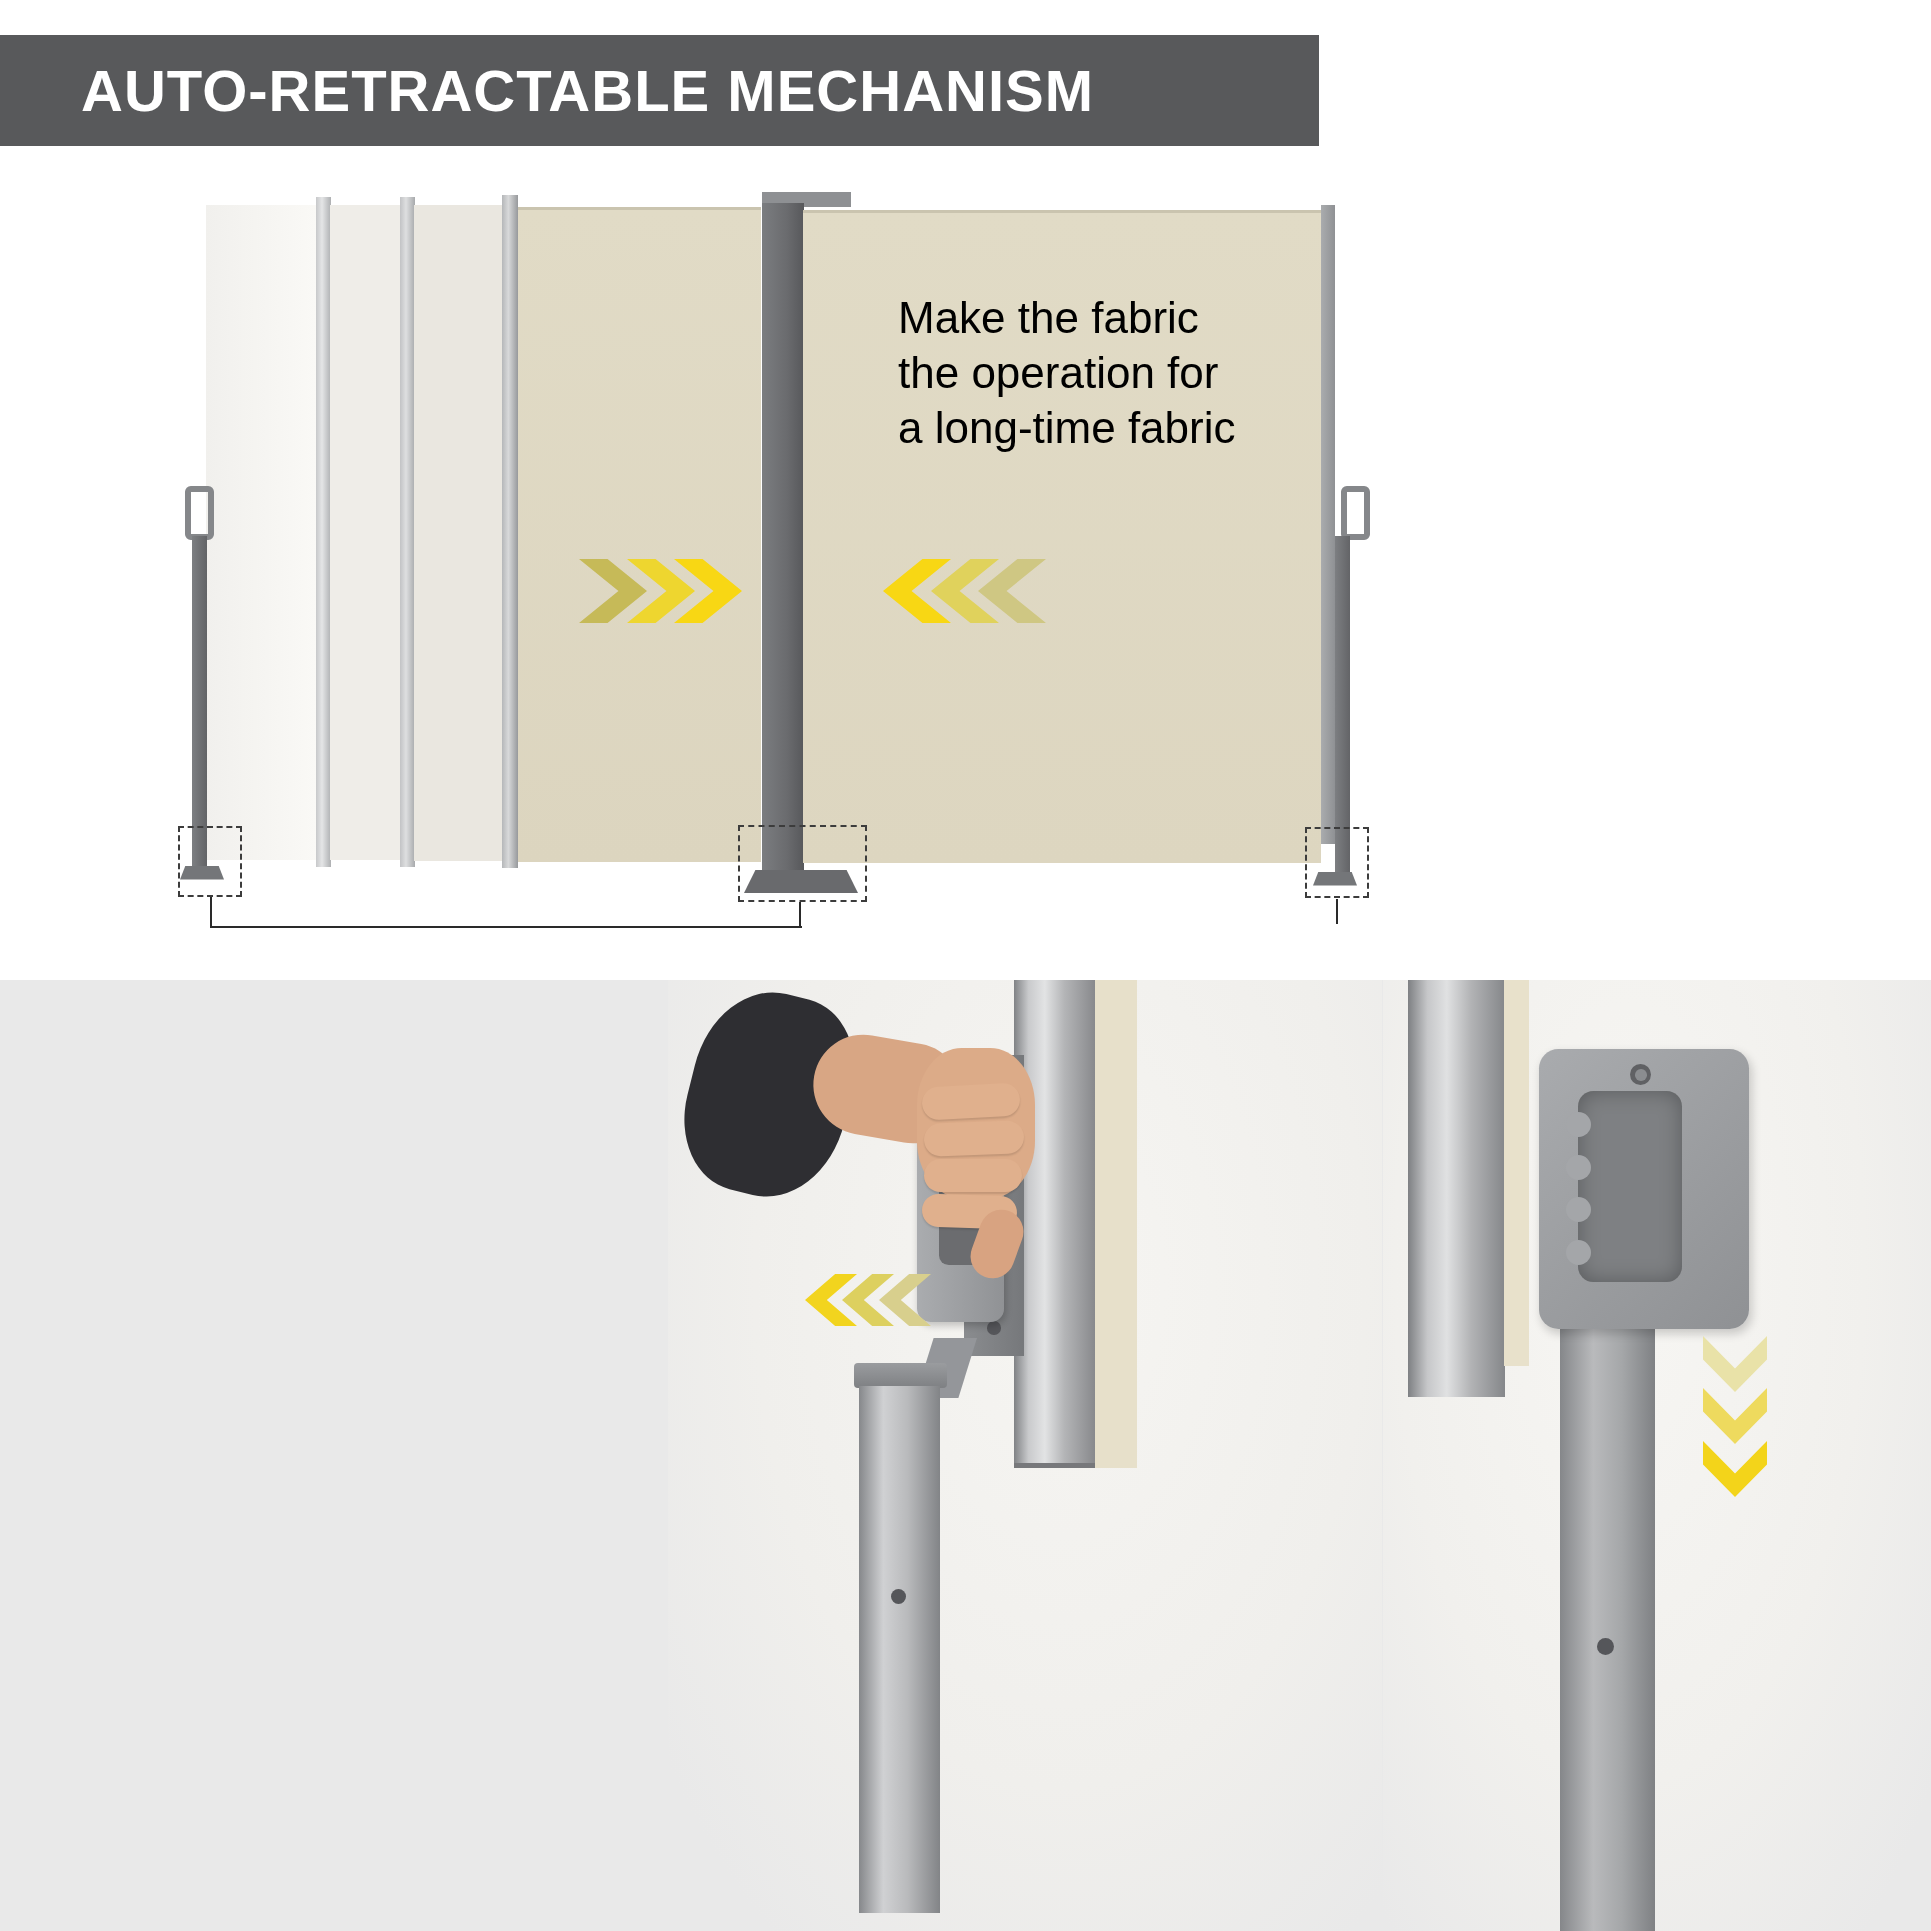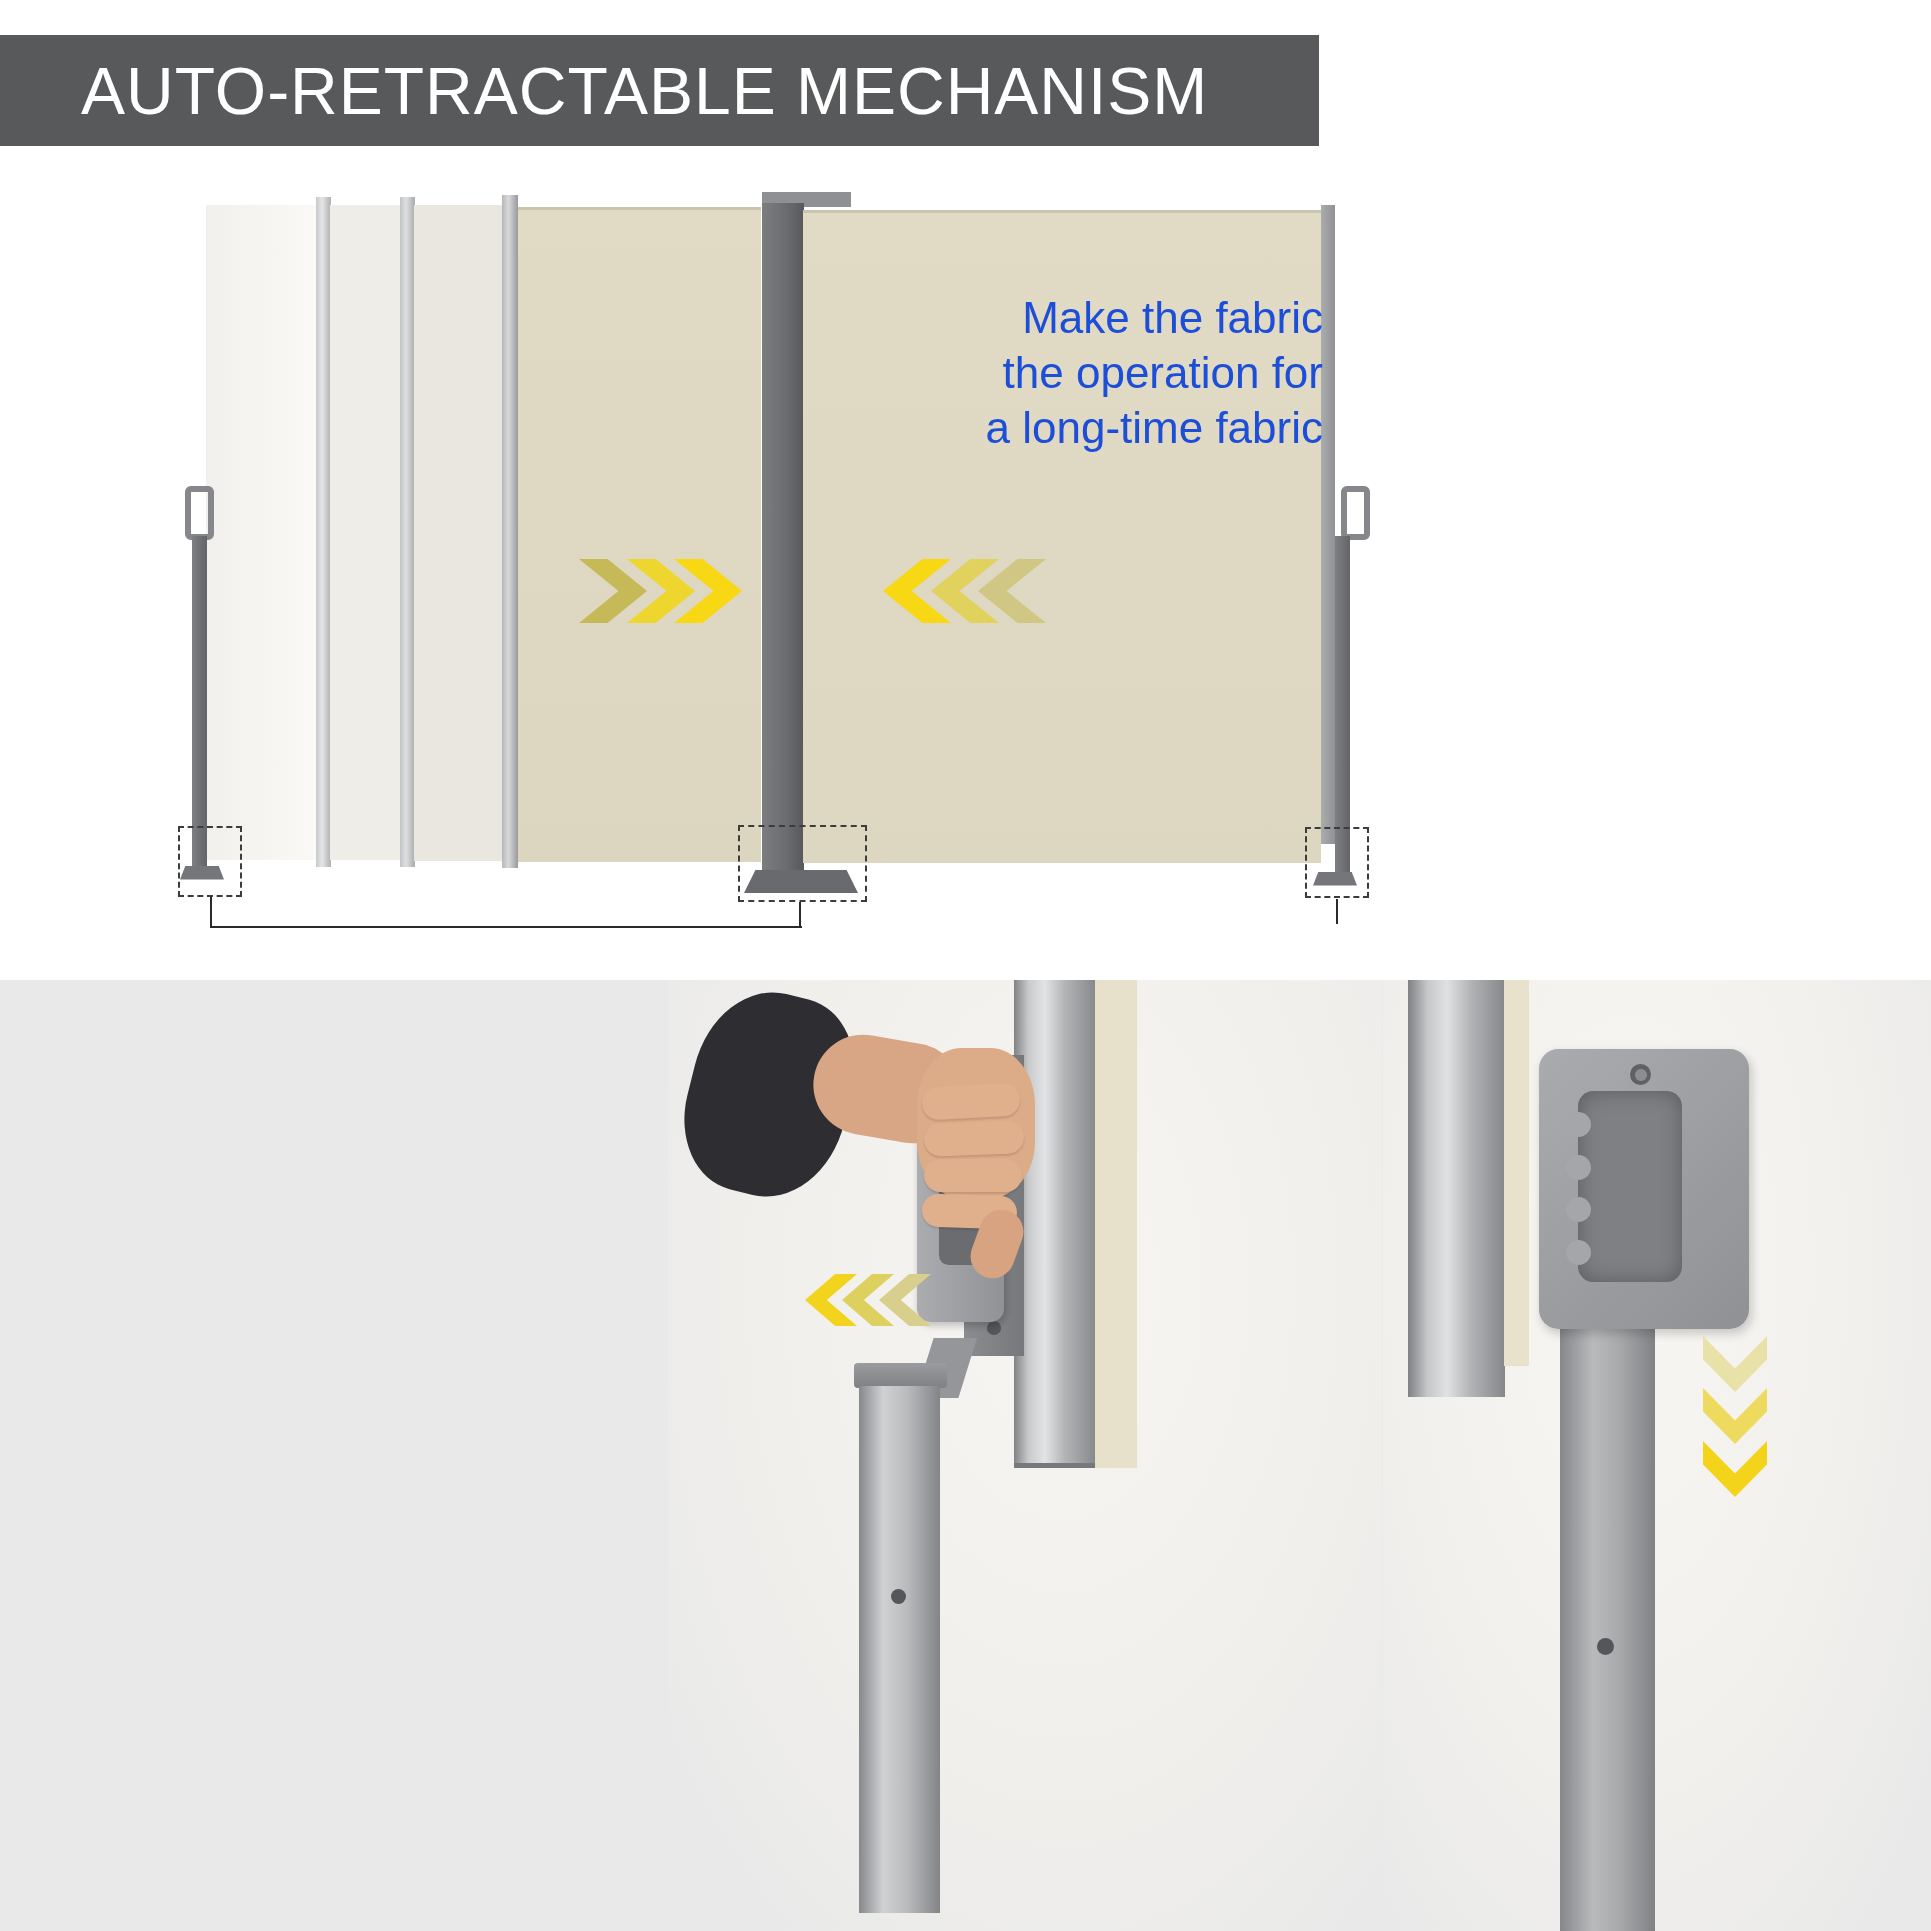--- a/index.html
+++ b/index.html
@@ -1,21 +1,21 @@
 <!DOCTYPE html>
 <html><head>
 <meta charset="utf-8">
 <style>
   html,body{margin:0;padding:0;background:#ffffff;}
   #page{position:relative;width:1931px;height:1931px;background:#ffffff;overflow:hidden;
         font-family:"Liberation Sans", sans-serif;}
 
   
   #banner{position:absolute;left:0;top:35px;width:1319px;height:111px;display:flex;align-items:center;}
-  #bannerTitle{color:#ffffff;font-size:66px;font-weight:normal;padding-left:81px;letter-spacing:1px;white-space:nowrap;}
+  #bannerTitle{color:#ffffff;font-size:58px;font-weight:bold;padding-left:81px;letter-spacing:1px;white-space:nowrap;}
 
   
   #p1{position:absolute;left:206px;top:205px;width:110px;height:655px;background:linear-gradient(90deg,#f1f0ed,#faf9f6);}
   #barA{position:absolute;left:316px;top:197px;width:14.5px;height:670px;background:linear-gradient(90deg,#c7c8ca,#e4e5e6 40%,#aeb0b2);}
   #p2{position:absolute;left:330px;top:205px;width:70px;height:655px;background:#efede8;}
   #barB{position:absolute;left:400px;top:197px;width:14.5px;height:670px;background:linear-gradient(90deg,#c2c3c5,#dedfe0 40%,#a8aaac);}
   #p3{position:absolute;left:414px;top:205px;width:88px;height:656px;background:#eae7e0;}
   #barC{position:absolute;left:502px;top:195px;width:16.4px;height:673px;background:linear-gradient(90deg,#b5b7b9,#d8d9da 40%,#97999c);}
   #p4{position:absolute;left:518px;top:207px;width:243px;height:655px;background:linear-gradient(180deg,#e1dbc6,#dcd5bf);border-top:3.9px solid #cac4af;box-sizing:border-box;}
   #cap{position:absolute;left:762px;top:192px;width:89px;height:15.4px;background:#8e9093;}
@@ -34,21 +34,21 @@
   .dash{position:absolute;border:2.9px dashed #3c3c3c;box-sizing:border-box;}
   #dashL{left:178px;top:826px;width:64px;height:71px;}
   #dashC{left:738px;top:825px;width:129px;height:77px;}
   #dashR{left:1305px;top:827px;width:64px;height:71px;}
   .bline{position:absolute;background:#2a2a2a;}
   #tickL{left:210px;top:897px;width:1.9px;height:31px;}
   #hline{left:210px;top:926px;width:592px;height:1.9px;}
   #tickC{left:799px;top:902px;width:1.9px;height:26px;}
   #tickR{left:1336px;top:899px;width:1.9px;height:25px;}
 
-  #caption{position:absolute;left:898px;top:290px;width:425px;color:#1d4ed8;font-size:44px;line-height:55px;font-weight:normal;text-align:right;}
+  #caption{position:absolute;left:898px;top:290px;width:425px;color:#000000;font-size:44px;line-height:55px;font-weight:normal;}
   #caption span{display:block;}
 
   
   .chev{position:absolute;}
   .chev.right{width:68px;height:64px;clip-path:polygon(0% 0%,42% 0%,100% 50%,42% 100%,0% 100%,58% 50%);}
   .chev.left{width:68px;height:64px;clip-path:polygon(100% 0%,58% 0%,0% 50%,58% 100%,100% 100%,42% 50%);}
   .chev.down{width:64px;height:56px;clip-path:polygon(0% 0%,0% 42%,50% 100%,100% 42%,100% 0%,50% 58%);}
   #chevTL1{left:579px;top:559px;} #chevTL2{left:627px;top:559px;} #chevTL3{left:674px;top:559px;}
   #chevTR1{left:883px;top:559px;} #chevTR2{left:931px;top:559px;} #chevTR3{left:978px;top:559px;}
   #chevM1{left:805px;top:1274px;width:52px;height:52px;}

